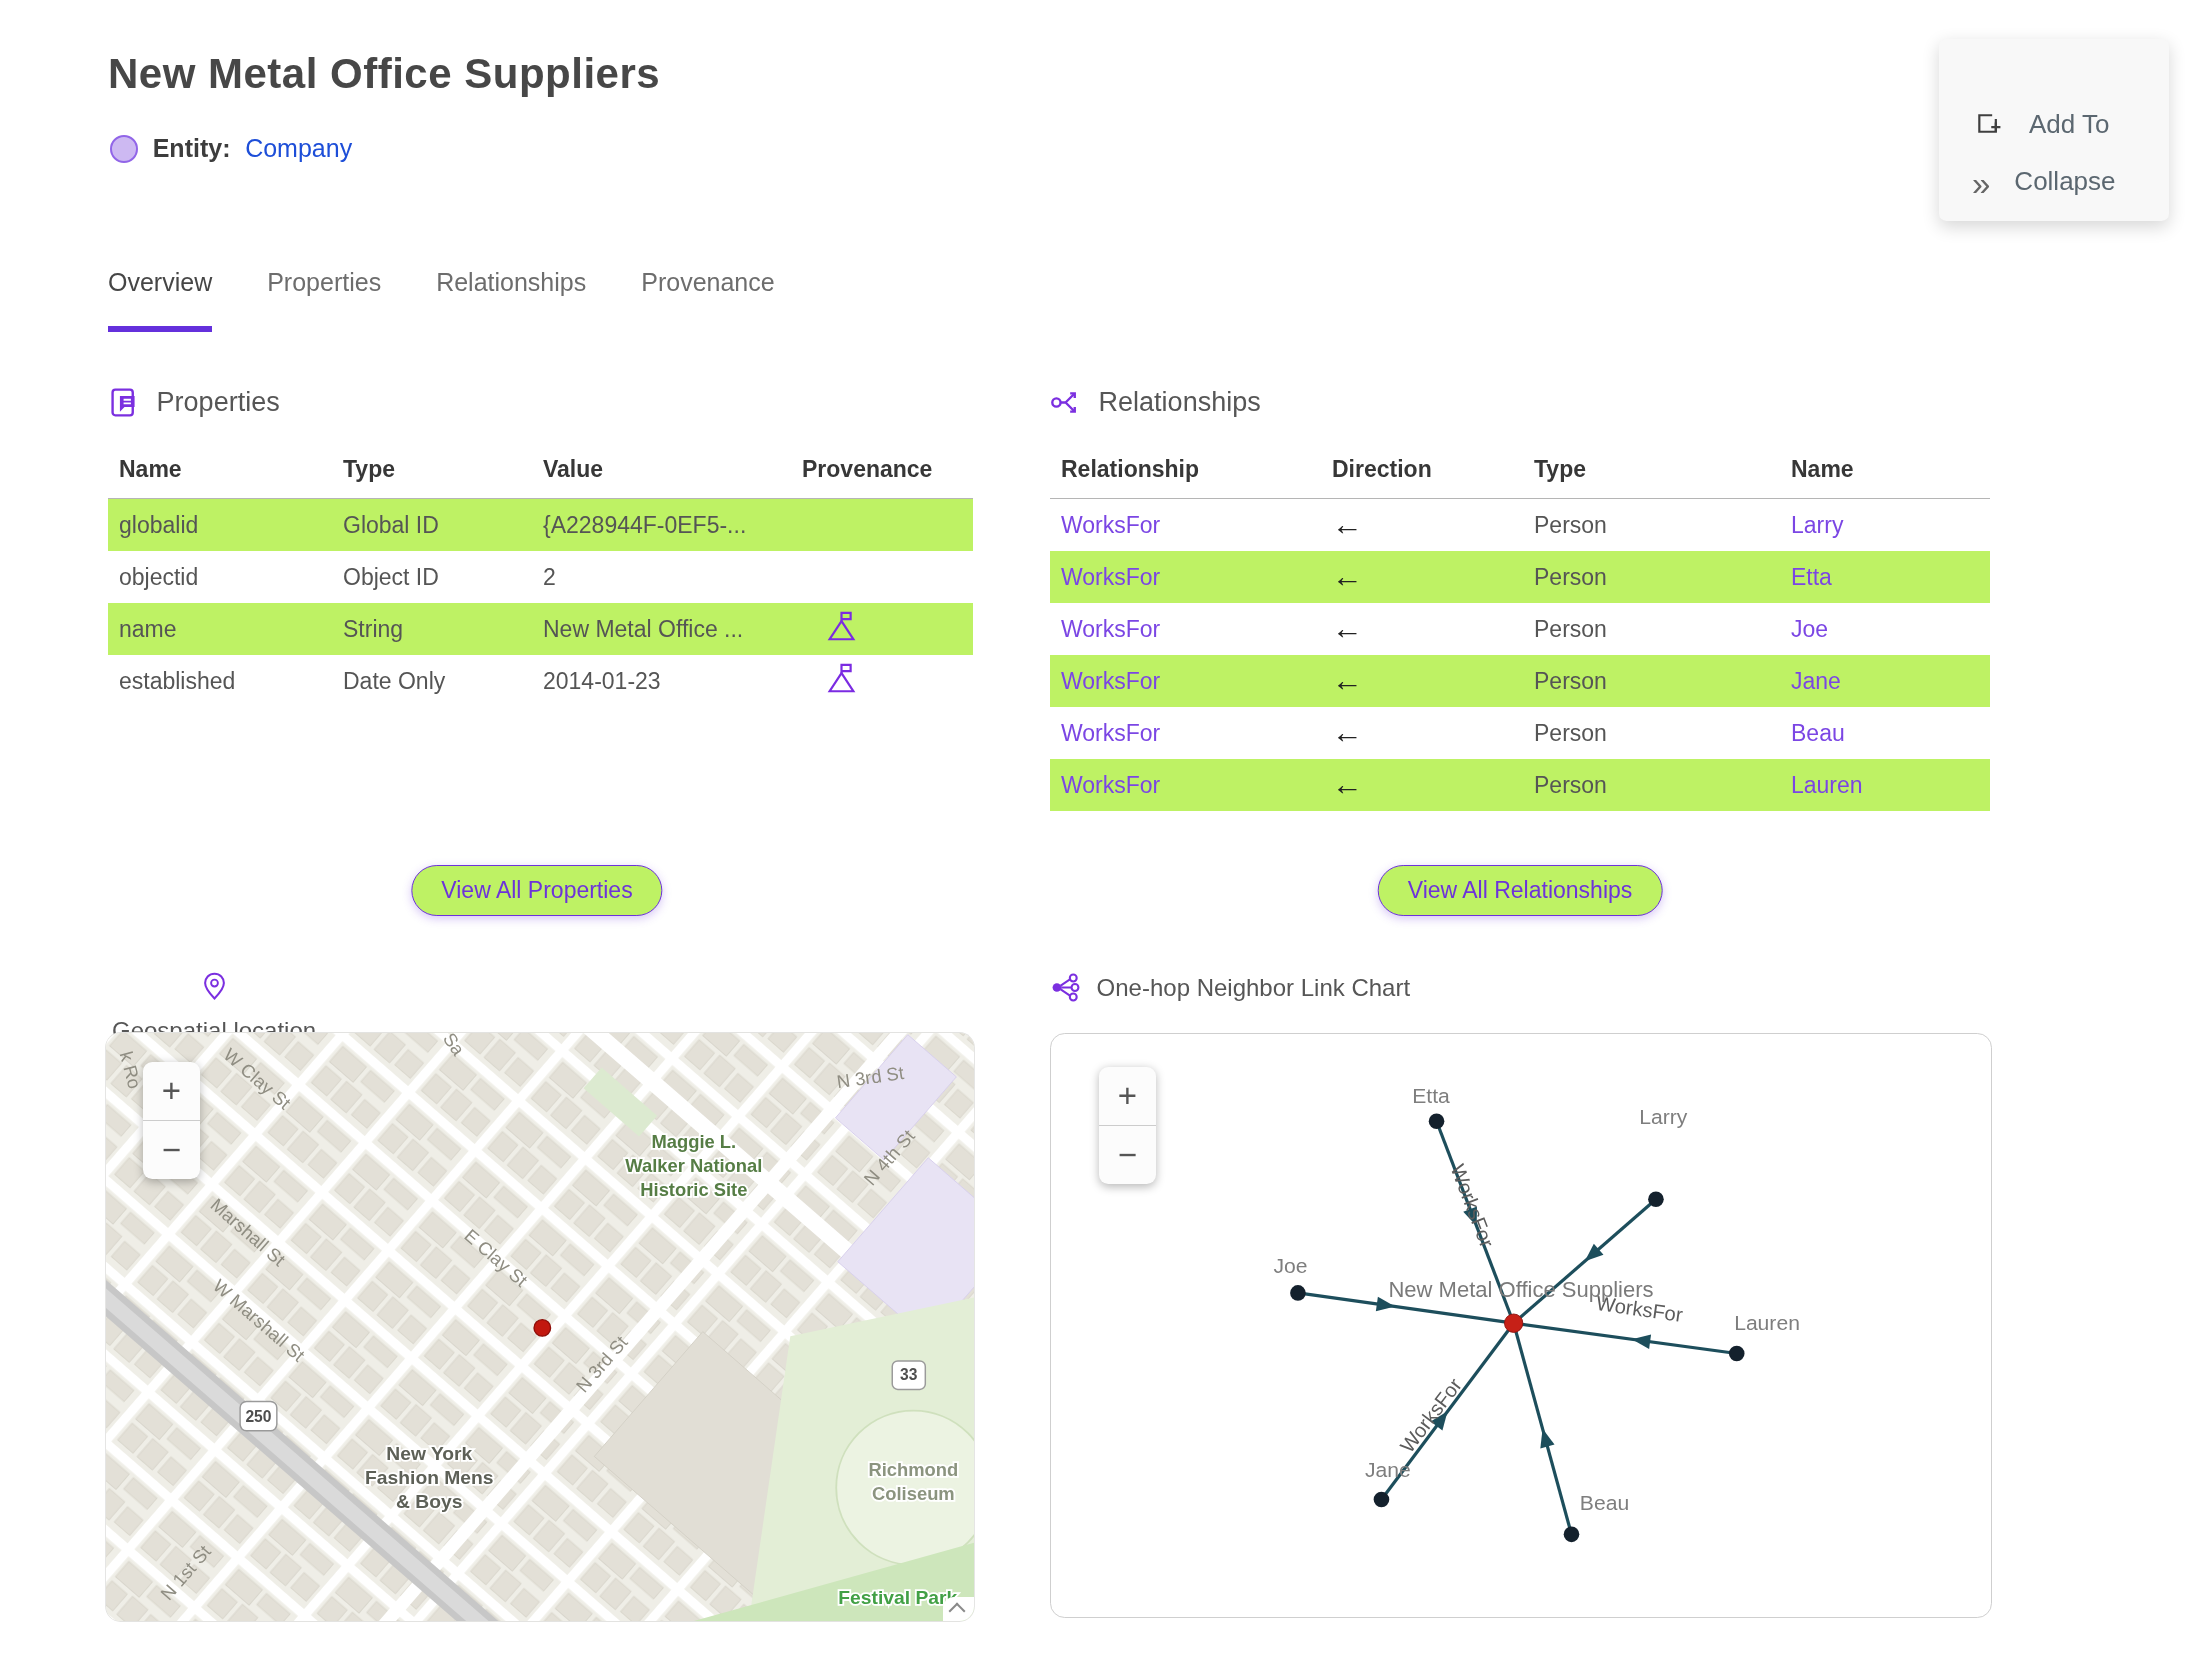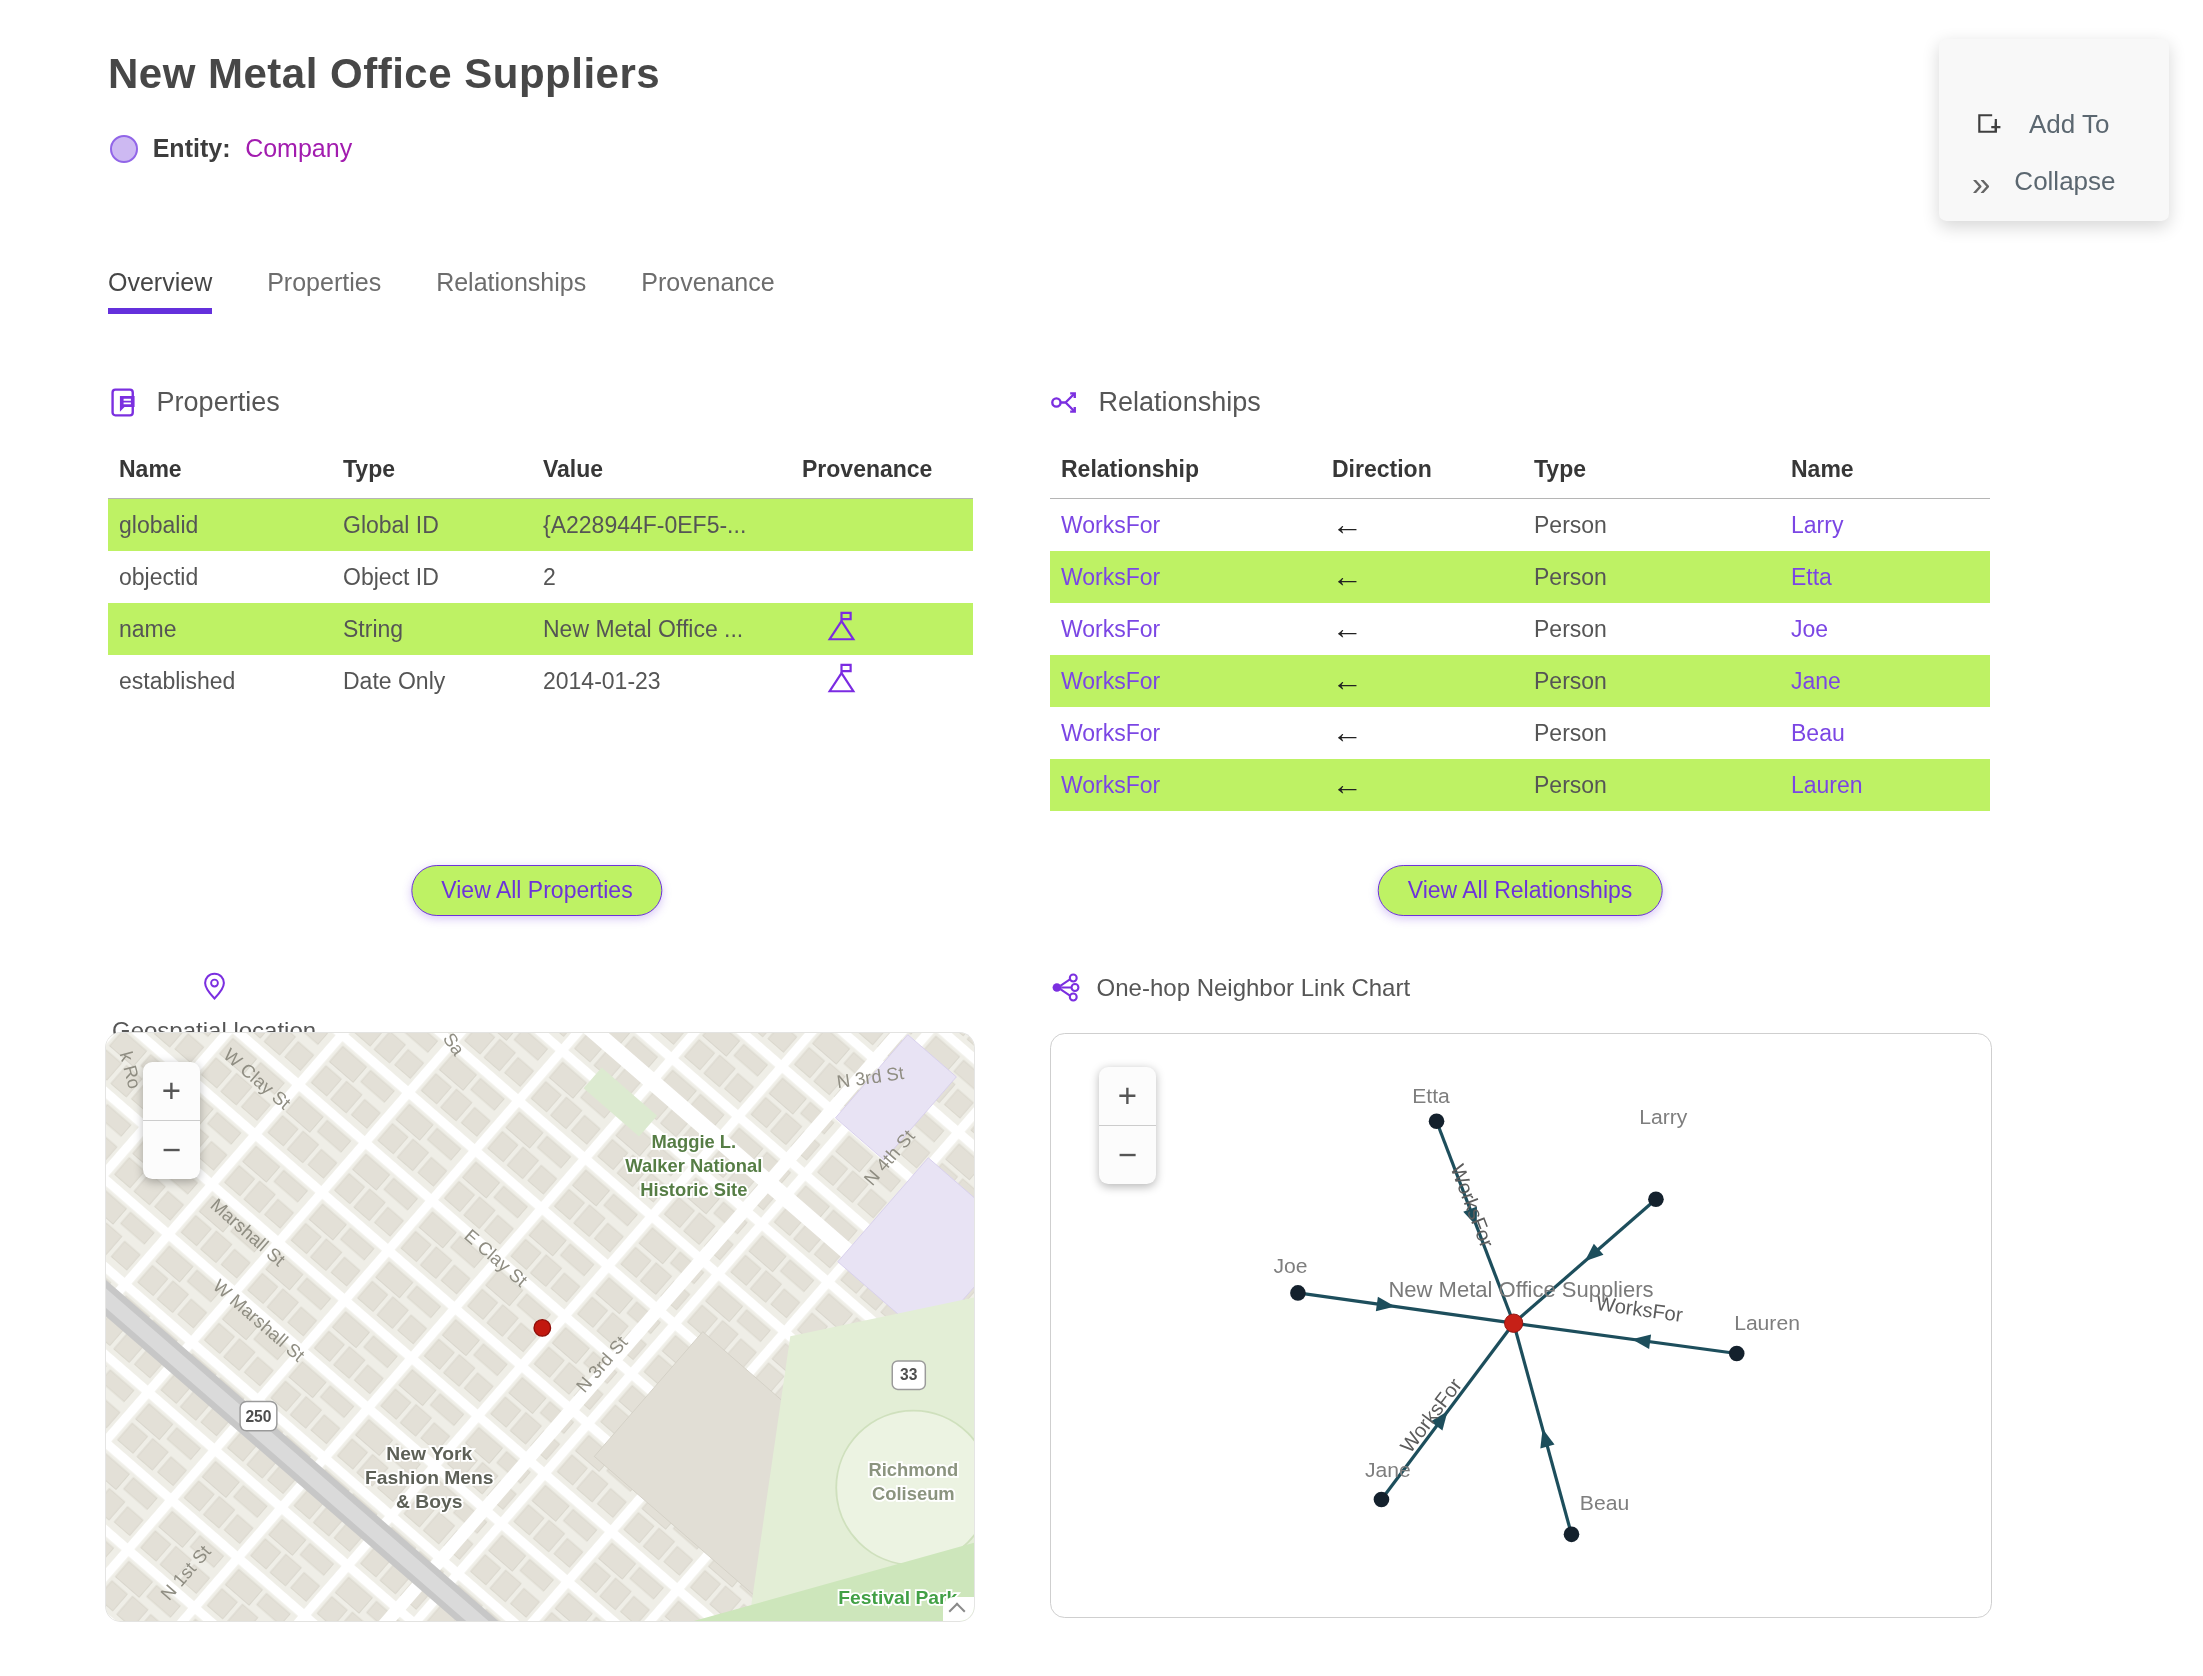--- a/index.html
+++ b/index.html
@@ -5,32 +5,32 @@
   html,body{margin:0;padding:0;background:#fff;}
   #app{position:relative;width:2204px;height:1644px;background:#fff;overflow:hidden;
        font-family:"Liberation Sans",sans-serif;color:#4c4c4c;}
   .abs{position:absolute;}
 
   
   .page-title{left:108px;top:50px;font-size:42px;font-weight:700;color:#474747;letter-spacing:0.5px;}
   .entity-row{left:110px;top:134px;display:flex;align-items:center;gap:14.7px;}
   .entity-dot{width:24px;height:24px;border-radius:50%;border:2.8px solid #9165e8;background:#cdb9f2;}
   .entity-label{font-size:25px;font-weight:700;color:#3d3d3d;}
-  .entity-type{font-size:25px;color:#a21caf;}
+  .entity-type{font-size:25px;color:#1d4ed8;}
 
   
   .action-panel{left:1939px;top:39px;width:230px;height:182px;background:#f8f8f8;border-radius:7.3px;
       box-shadow:0 5.5px 16.5px rgba(0,0,0,.16);padding:0;}
   .action-item{position:absolute;left:33px;display:flex;align-items:flex-end;gap:24px;cursor:pointer;}
   .action-item .lbl{font-size:26px;color:#5b6770;}
   .chevrons{font-size:33px;color:#666;line-height:27.5px;}
 
   
   .tabs{left:108px;top:268px;display:flex;gap:55px;}
-  .tab{font-size:25px;color:#6d6d6d;padding-bottom:11px;cursor:pointer;text-align:center;}
+  .tab{font-size:25px;color:#6d6d6d;padding-bottom:29px;cursor:pointer;text-align:center;}
   .tab.active{color:#464646;border-bottom:6.4px solid #6430dc;}
 
   
   .section-head{display:flex;align-items:center;gap:15.6px;font-size:27px;color:#565656;}
   .icon-box{width:33px;height:33px;flex:0 0 auto;}
 
   
   .tbl{font-size:23px;}
   .tbl .hdr{display:grid;font-weight:700;color:#373737;border-bottom:0.9px solid #b5b5b5;
        height:57px;align-items:center;}

